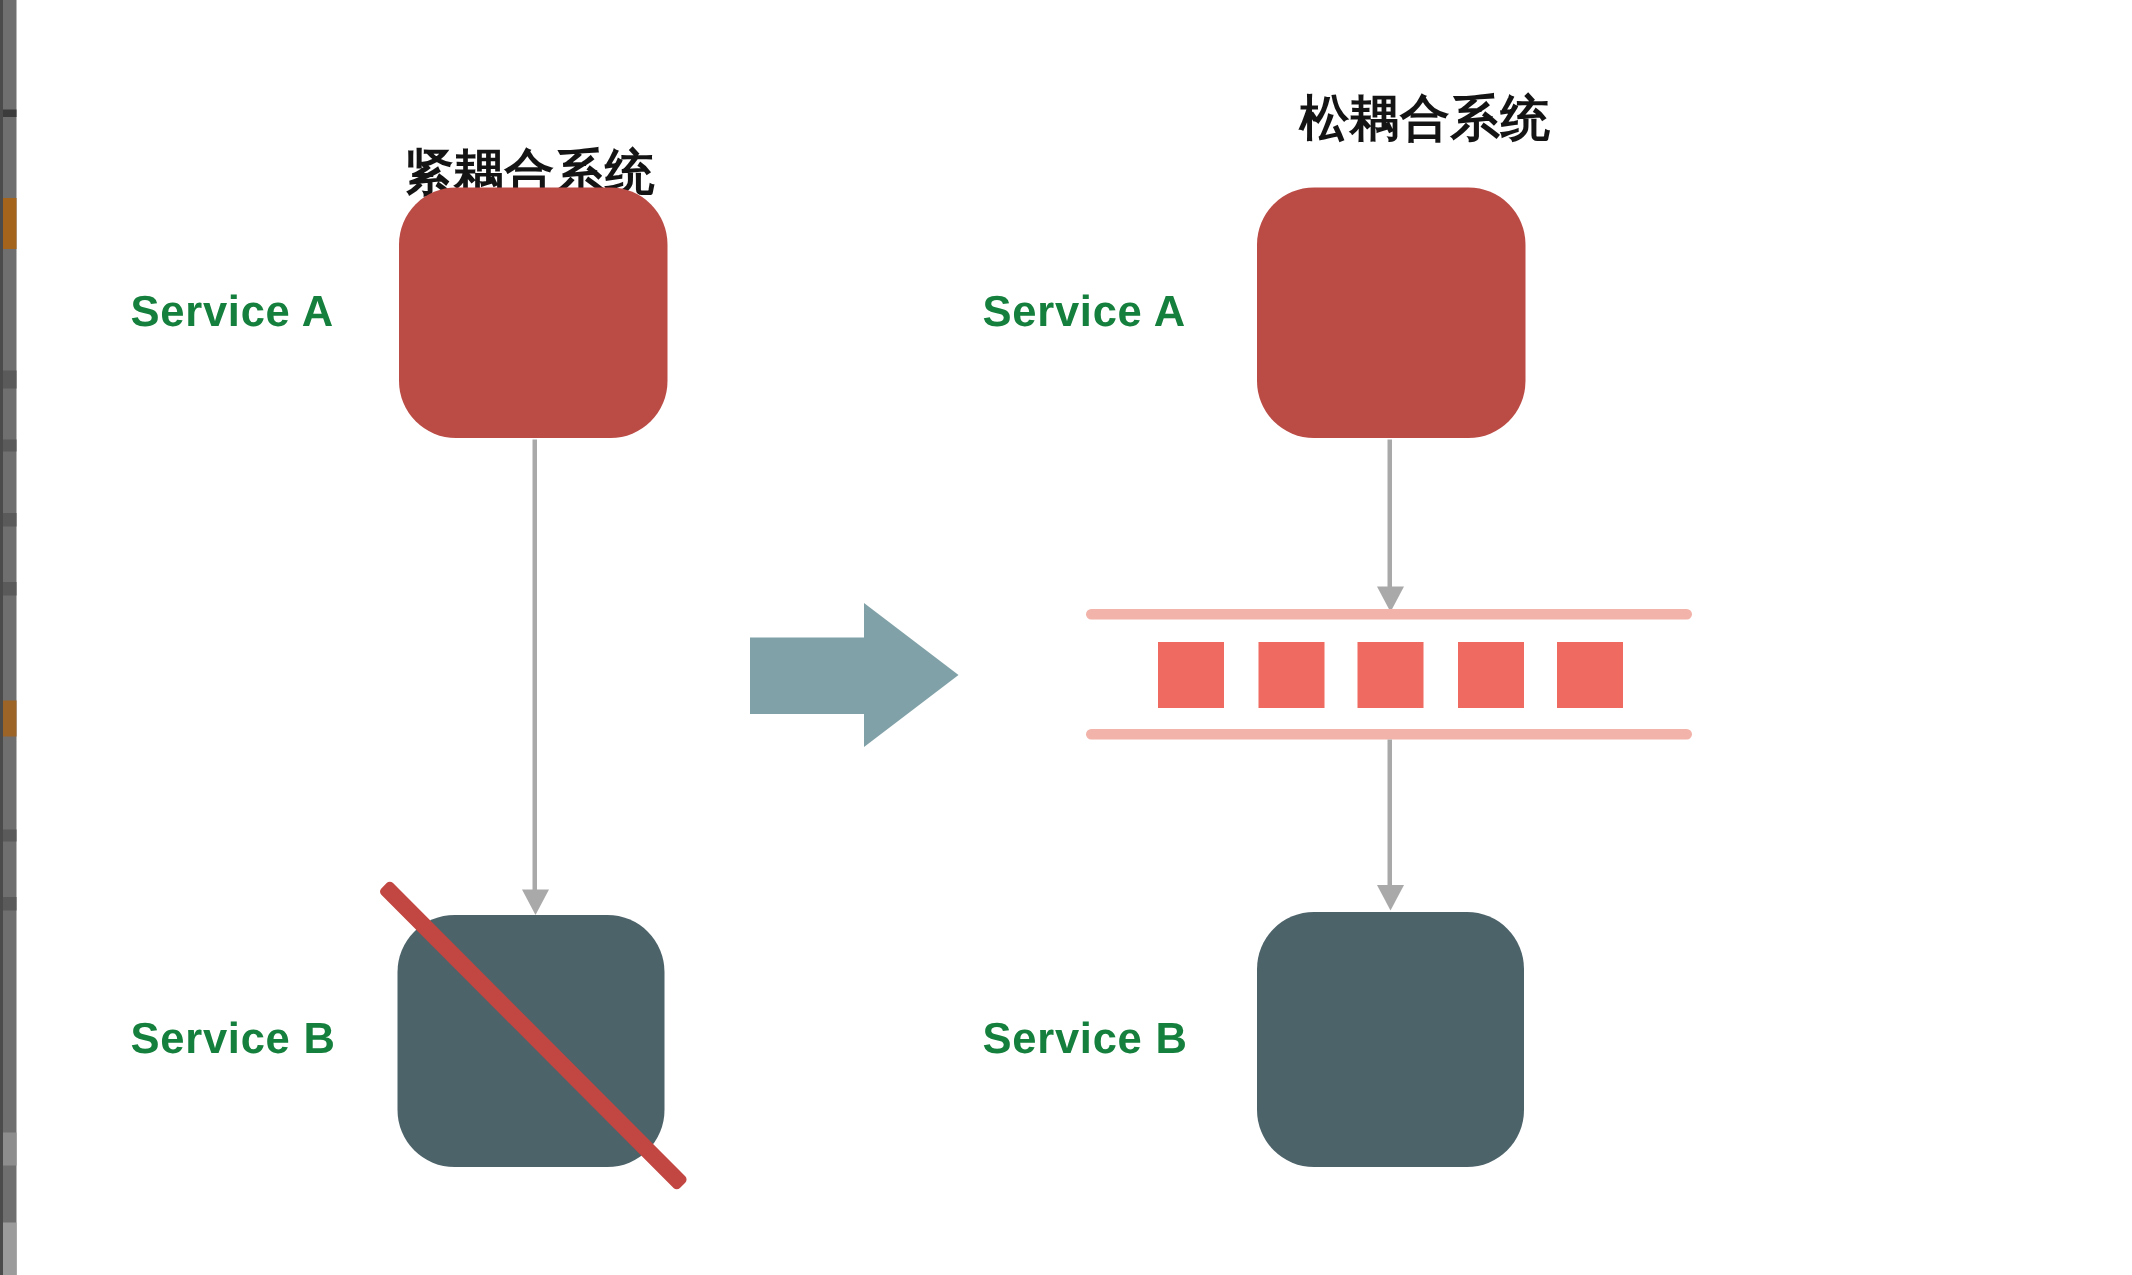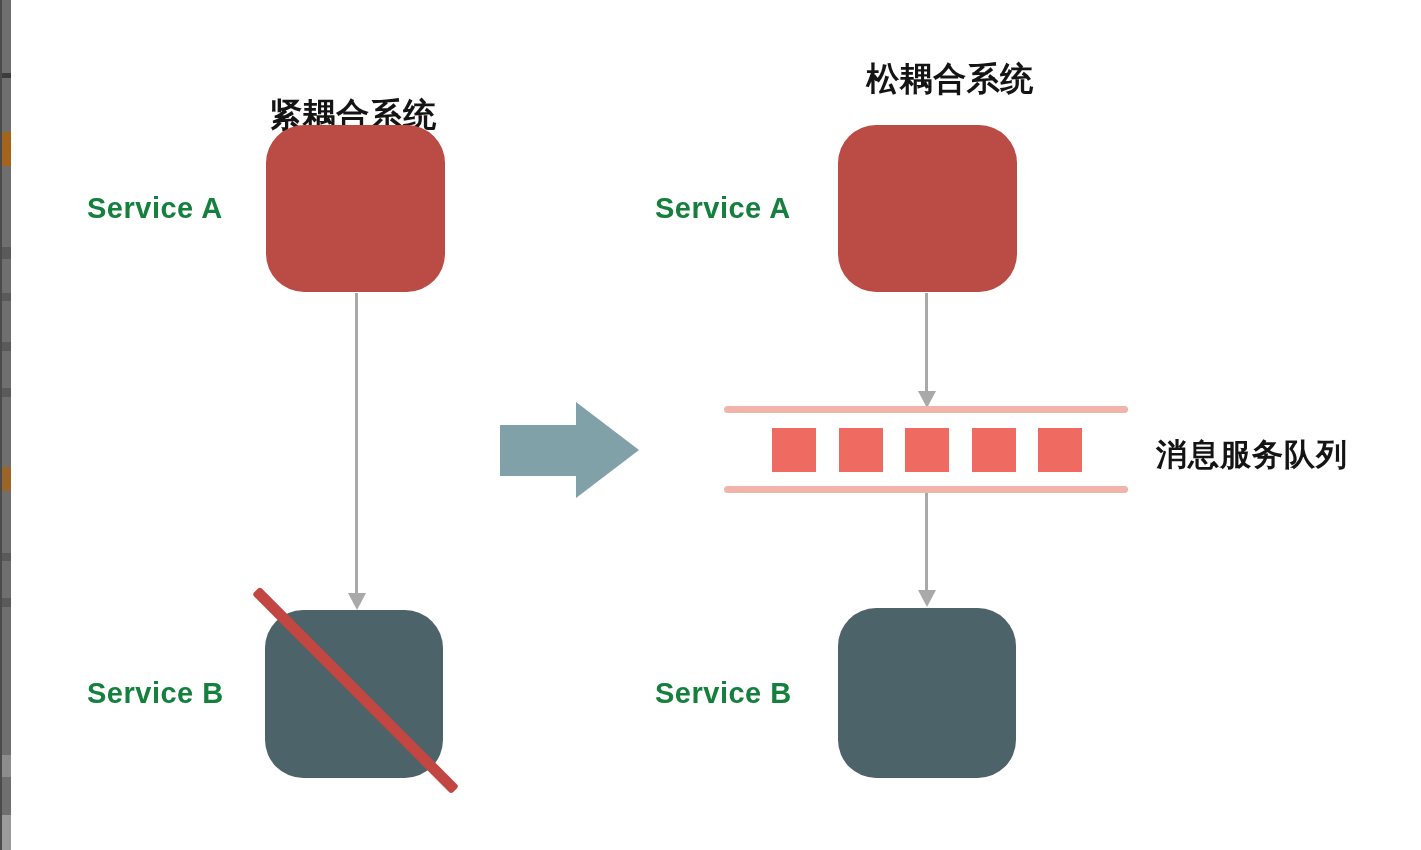--- a/index.html
+++ b/index.html
@@ -136,21 +136,20 @@
 
   <div class="queue-line queue-line-top"></div>
   <div class="queue-items">
       <div class="queue-item"></div>
       <div class="queue-item"></div>
       <div class="queue-item"></div>
       <div class="queue-item"></div>
       <div class="queue-item"></div>
     </div>
   <div class="queue-line queue-line-bottom"></div>
-  <div class="queue-label">消息服务队列</div>
 
   <div class="conn-line line-r2"></div>
   <div class="conn-head head-r2"></div>
 
   <div class="svc-label lbl-b-right">Service B</div>
   <div class="node-box box-dark box-b-right"></div>
 
 </div>
 
 </body></html>

